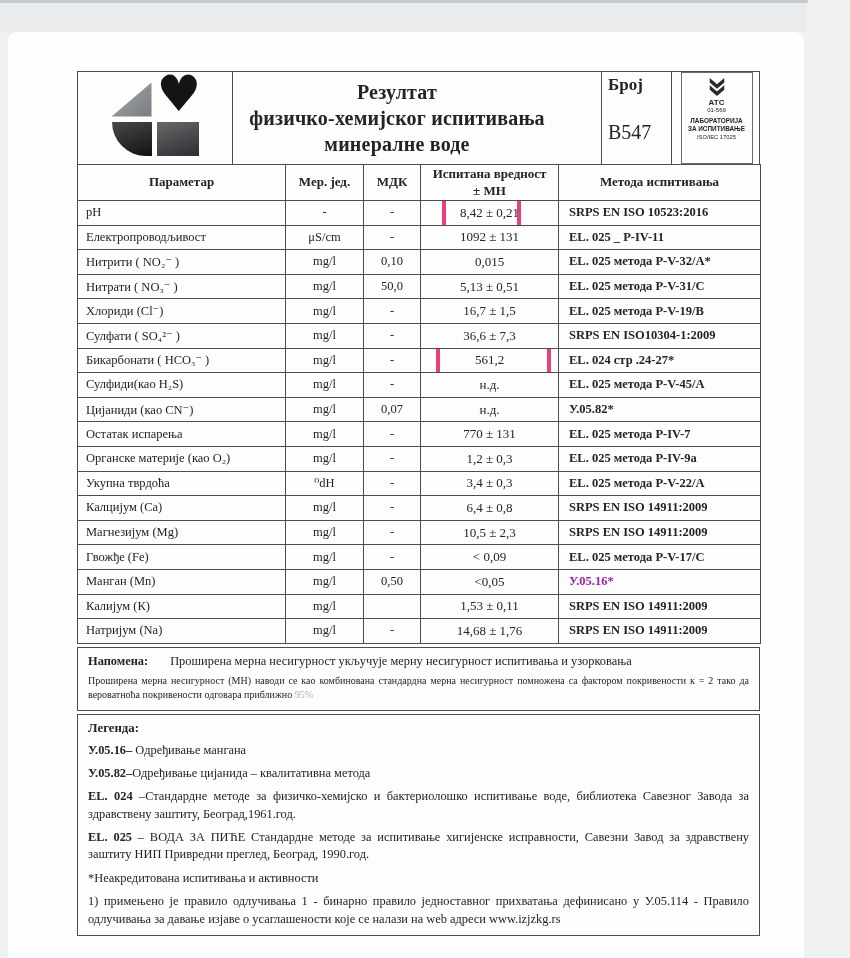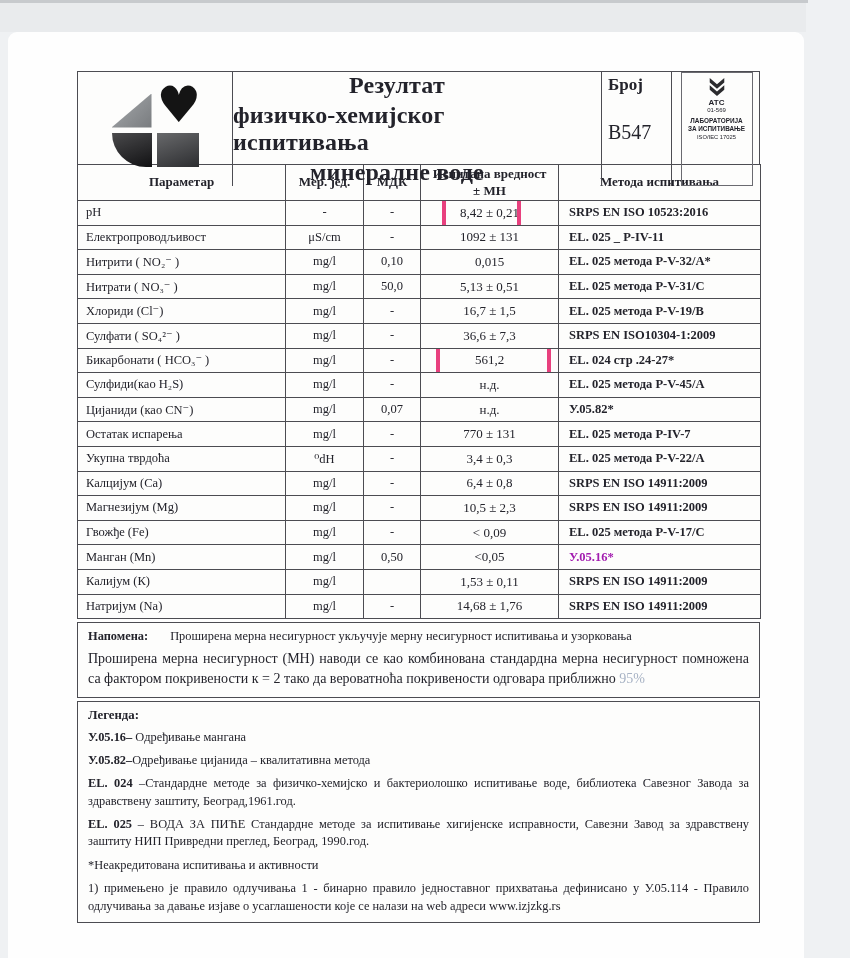--- a/index.html
+++ b/index.html
@@ -26,21 +26,21 @@
   }
   .hdr > div { border-left:1px solid var(--line); position:relative; }
   .hdr > div:first-child { border-left:none; }
   .logo-cell { display:flex; align-items:center; justify-content:center; }
   .logo { display:grid; grid-template-columns:40px 42px; grid-template-rows:36px 34px; gap:5px; }
   .logo-tl { clip-path:polygon(100% 0,100% 100%,0 100%); background:linear-gradient(135deg,#a8abae,#787b7e); align-self:end; height:34px; }
   .logo-tr { font-family:"DejaVu Sans",sans-serif; font-size:50px; line-height:34px; color:#141414; margin-top:-4px; }
   .logo-bl { background:linear-gradient(160deg,#4a4a4c,#111113); border-bottom-left-radius:34px; }
   .logo-br { background:linear-gradient(160deg,#68696b,#2c2d30); }
   .title-cell { display:flex; flex-direction:column; align-items:center; justify-content:center; gap:3px; }
-  .title-cell div { font-weight:bold; font-size:24px; letter-spacing:.2px; }
+  .title-cell div { font-weight:bold; font-size:20px; letter-spacing:.2px; }
   .broj-cell { padding:3px 6px;margin-left:40px; }
   .broj-label { font-weight:bold; font-size:17px; }
   .broj-value { font-weight:normal; font-size:20px; margin-top:26px; }
   .ats-cell { display:flex; justify-content:center; }
   .ats-box { border:1px solid #6a6a70; width:72px; padding:4px 2px 3px; text-align:center; }
   .ats-box svg { display:block; margin:0 auto 1px; }
   .ats-org { font-family:"Liberation Sans",sans-serif; font-weight:bold; font-size:8px; }
   .ats-code { font-family:"Liberation Sans",sans-serif; font-size:6px; margin-bottom:4px; }
   .ats-l1 { font-family:"Liberation Sans",sans-serif; font-weight:bold; font-size:6.4px; line-height:1.25; }
   .ats-l3 { font-family:"Liberation Sans",sans-serif; font-size:5.8px; margin-top:1px; }
@@ -56,21 +56,21 @@
   .cell-method { text-align:left; padding-left:10px; font-size:12.5px;font-weight:bold; }
   .faded span { color:#a21caf; }
   .hl-pink::after { content:""; position:absolute; top:-6px; bottom:-8px; left:15%; right:27%; border:4px solid var(--pink); border-radius:2px; pointer-events:none; z-index:3; }
   .hl-pink2::after { content:""; position:absolute; top:-4px; bottom:-5px; left:11%; right:5%; border:4px solid var(--pink); border-radius:2px; pointer-events:none; z-index:3; }
   .hl-blue::after { content:""; position:absolute; left:13%; right:2%; bottom:-8px; height:6px; background:var(--blue); transform:rotate(-.6deg); opacity:.9; pointer-events:none; z-index:3; }
 
   
   .box { border:1.2px solid var(--line); margin-top:3px; padding:6px 10px 7px; background:#fdfdfc; }
   .note-line1 { font-size:12.4px; margin-bottom:5px; }
   .note-line1 b { margin-right:22px; }
-  .note-para { font-size:14px; text-align:justify; line-height:1.45; }
+  .note-para { font-size:10px; text-align:justify; line-height:1.45; }
   .fade95 { color:#a7b2c4; }
   .legend-title { font-weight:bold; font-size:12.8px; margin-bottom:6px; }
   .legend-item { font-size:12.4px; line-height:1.4; margin-bottom:6px; text-align:justify; }
   .legend-item:last-child { margin-bottom:0; }
   .legend-item b { font-style:normal; }
 </style>
 </head>
 <body>
 
 <div class="top-line"></div>
@@ -197,20 +197,27 @@
             <td class="cell-method"><span>У.05.82*</span></td>
           </tr>
           <tr>
             <td class="cell-param"><span>Остатак испарења</span></td>
             <td class="cell-center"><span>mg/l</span></td>
             <td class="cell-center"><span>-</span></td>
             <td class="cell-center cell-value"><span>770 ± 131</span></td>
             <td class="cell-method"><span>EL. 025  метода P-IV-7</span></td>
           </tr>
           <tr>
+            <td class="cell-param"><span>Органске материје (као O₂)</span></td>
+            <td class="cell-center"><span>mg/l</span></td>
+            <td class="cell-center"><span>-</span></td>
+            <td class="cell-center cell-value"><span>1,2 ± 0,3</span></td>
+            <td class="cell-method"><span>EL. 025 метода P-IV-9а</span></td>
+          </tr>
+          <tr>
             <td class="cell-param"><span>Укупна тврдоћа</span></td>
             <td class="cell-center"><span>⁰dH</span></td>
             <td class="cell-center"><span>-</span></td>
             <td class="cell-center cell-value"><span>3,4 ± 0,3</span></td>
             <td class="cell-method"><span>EL. 025 метода P-V-22/A</span></td>
           </tr>
           <tr>
             <td class="cell-param"><span>Калцијум (Ca)</span></td>
             <td class="cell-center"><span>mg/l</span></td>
             <td class="cell-center"><span>-</span></td>

